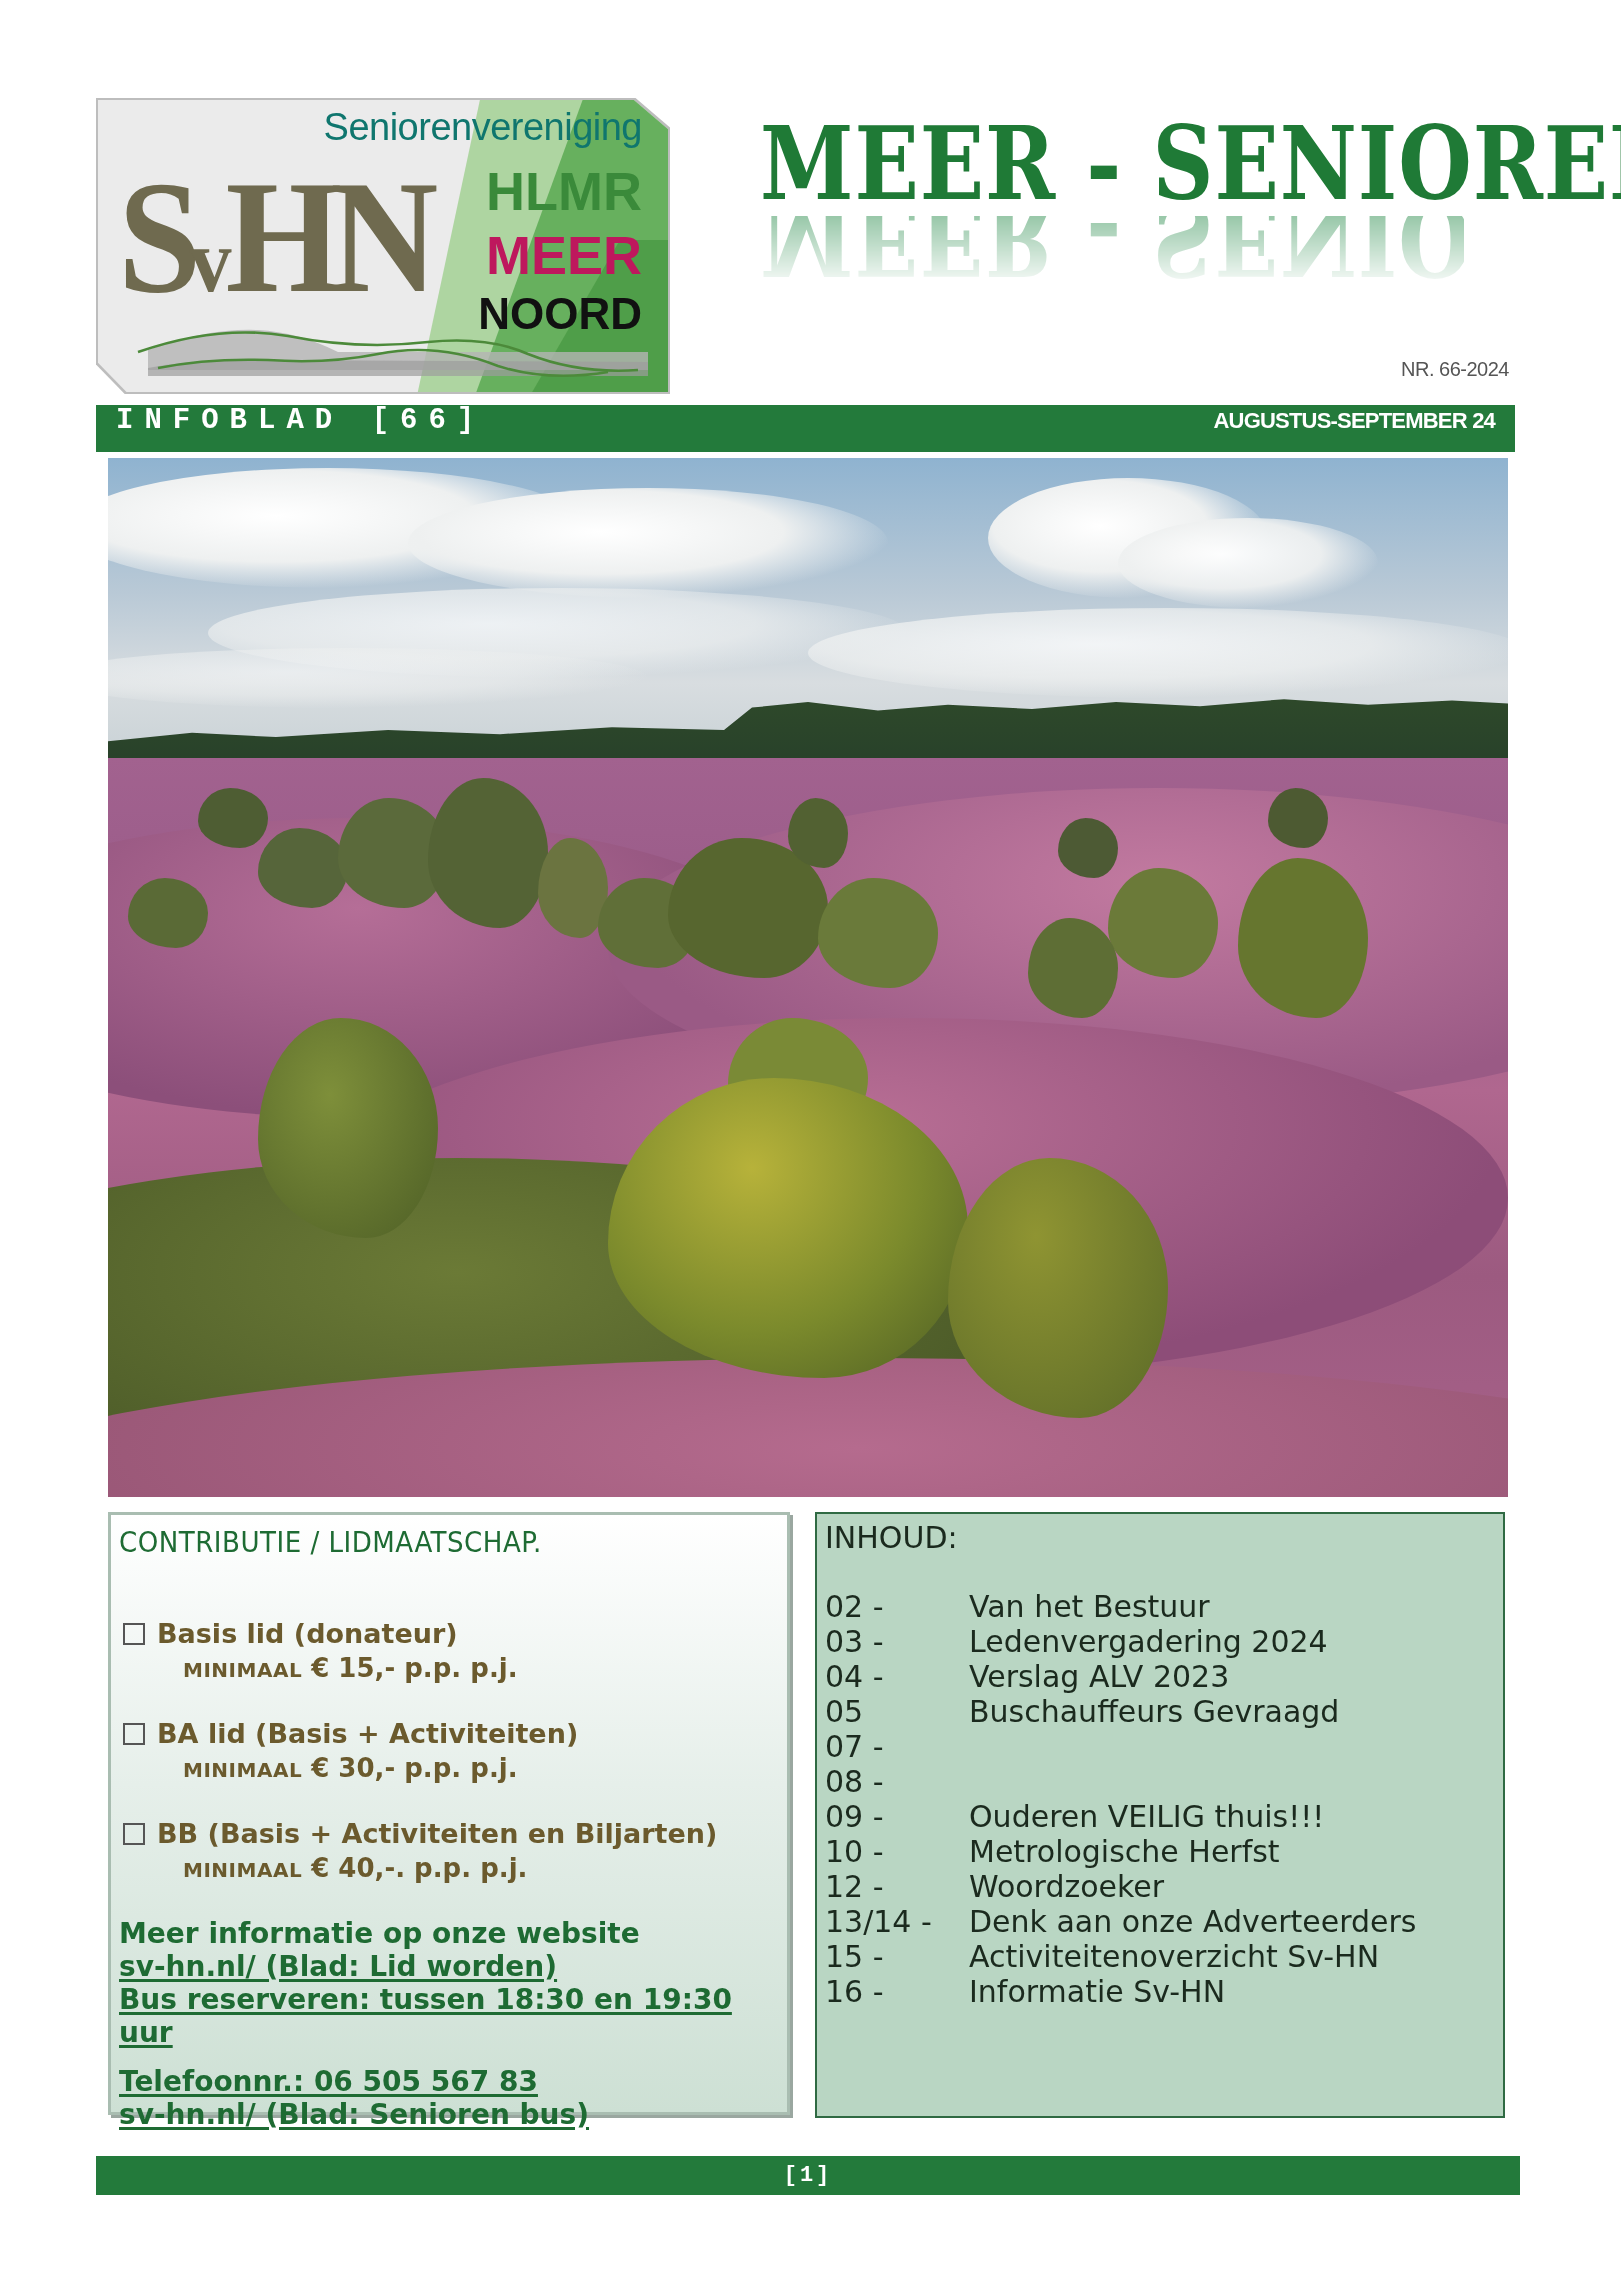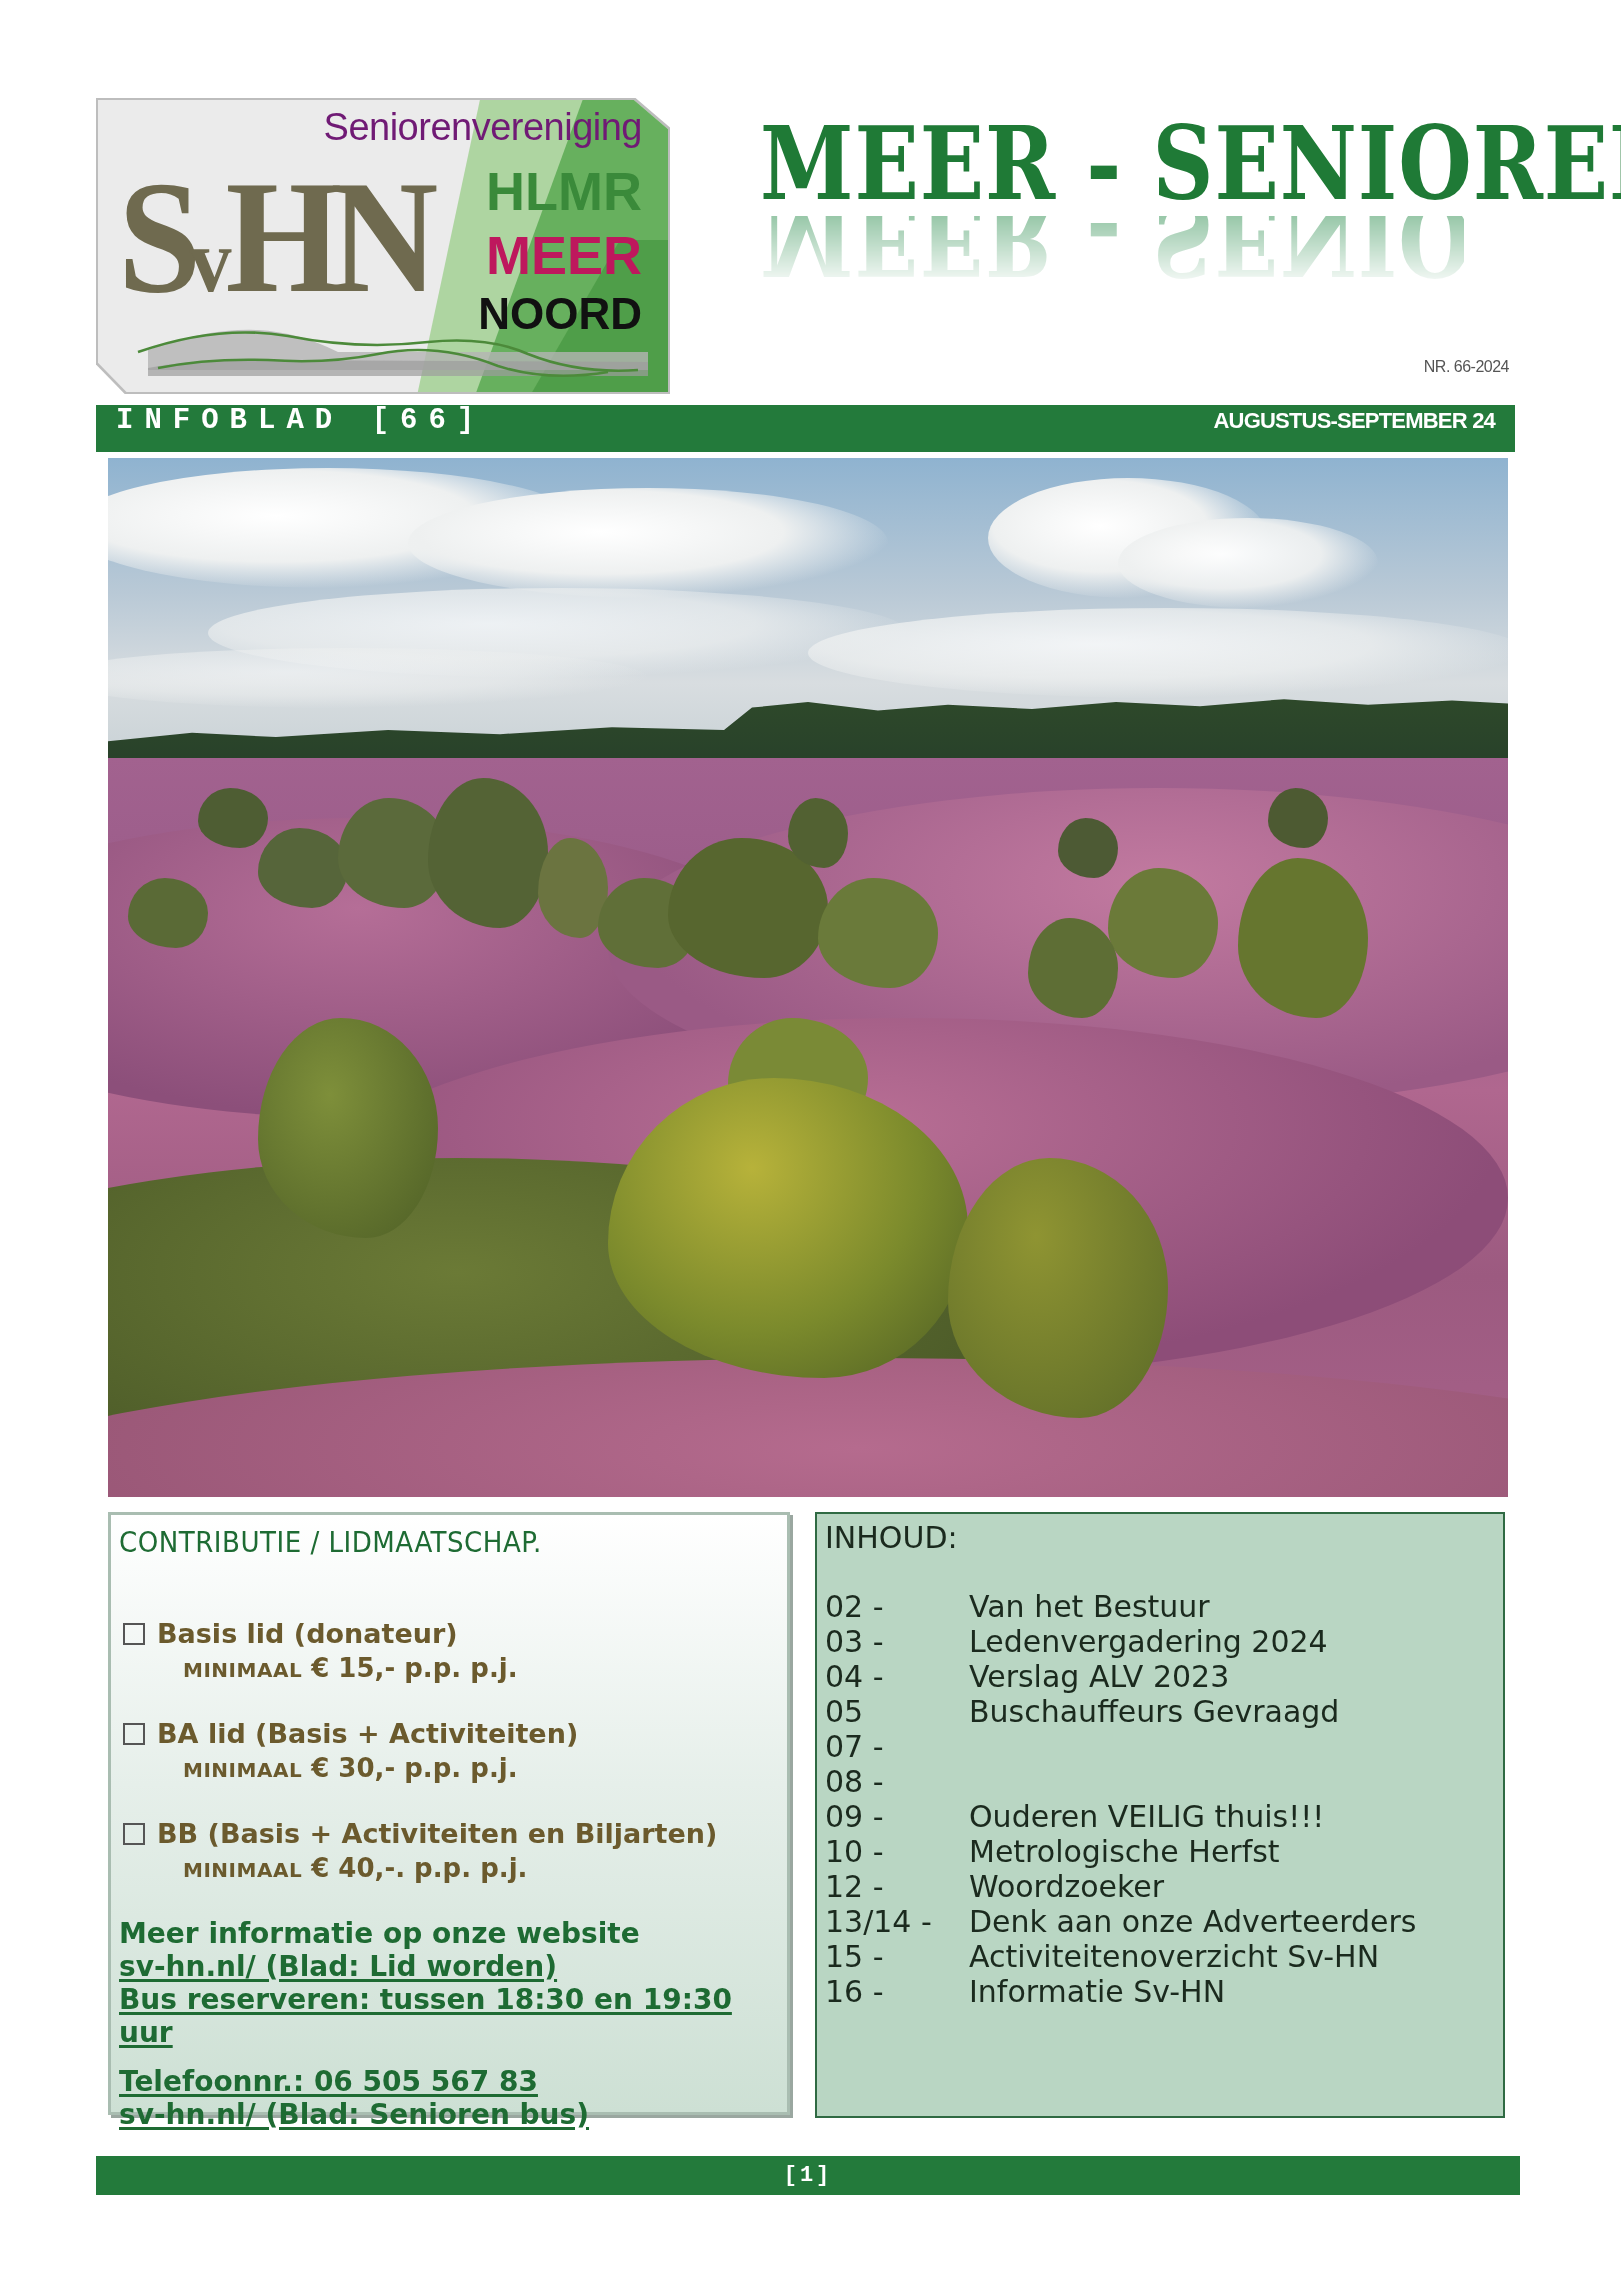--- a/index.html
+++ b/index.html
@@ -13,21 +13,21 @@
     overflow: hidden;
   }
   .logo-border {
     position: absolute; left: 96px; top: 98px; width: 574px; height: 296px;
     background: #bdbdbd;
     clip-path: polygon(0 0, 94% 0, 100% 10%, 100% 100%, 5% 100%, 0 90%);
   }
   .logo .green-a { position: absolute; left: 350px; top: 0; width: 260px; height: 300px; background: #9fcf8f; transform: skewX(-12deg); opacity: .8; }
   .logo .green-b { position: absolute; left: 430px; top: 0; width: 200px; height: 300px; background: #5aa952; transform: skewX(-20deg); opacity: .85; }
   .logo .green-c { position: absolute; left: 470px; top: 140px; width: 150px; height: 180px; background: #4a9a43; transform: skewX(-30deg); opacity: .8; }
-  .logo-tagline { position: absolute; right: 26px; top: 6px; font-family: "Liberation Sans", sans-serif; font-size: 38px; color: #701a75; letter-spacing: -0.5px; }
+  .logo-tagline { position: absolute; right: 26px; top: 6px; font-family: "Liberation Sans", sans-serif; font-size: 38px; color: #0f766e; letter-spacing: -0.5px; }
   .logo-mark { position: absolute; left: 20px; top: 55px; font-family: "Liberation Serif", serif; font-weight: bold; font-size: 150px; color: #6f6a4f; line-height: 1; letter-spacing: -12px; transform: scaleY(1.08); transform-origin: top left; }
   .logo-mark .v { font-size: 84px; letter-spacing: -6px; }
   .logo-line { position: absolute; right: 26px; font-family: "Liberation Sans", sans-serif; font-weight: bold; line-height: 1; }
   .logo-hlmr { top: 64px; font-size: 54px; color: #3a8a3a; }
   .logo-meer { top: 128px; font-size: 54px; color: #be185d; }
   .logo-noord { top: 192px; font-size: 44px; color: #111111; }
   .logo-waves { position: absolute; left: 30px; top: 210px; width: 520px; height: 70px; }
 
   
   .masthead { position: absolute; left: 712px; top: 112px; width: 800px; height: 200px; }
@@ -40,21 +40,21 @@
   .masthead-reflection {
     position: absolute; left: 0; top: 104px; width: 800px; height: 72px; overflow: hidden;
   }
   .masthead-reflection span {
     display: block; text-align: center; font-family: "DejaVu Serif", serif; font-weight: bold; font-size: 96px; line-height: 100px;
     color: #5ea878; letter-spacing: 1px; white-space: nowrap;
     transform: scaleX(0.88) scaleY(-1.05); transform-origin: center 50px; margin-top: -28px;
     -webkit-mask-image: linear-gradient(to top, rgba(0,0,0,.9), rgba(0,0,0,0));
     mask-image: linear-gradient(to top, rgba(0,0,0,.9), rgba(0,0,0,0));
   }
-  .issue-number { position: absolute; right: 112px; top: 358px; font-family: "Liberation Sans", sans-serif; font-size: 16px; color: #555555; letter-spacing: -0.5px; }
+  .issue-number { position: absolute; right: 112px; top: 358px; font-family: "Liberation Sans", sans-serif; font-size: 20px; color: #555555; letter-spacing: -0.5px; }
 
   
   .info-bar {
     position: absolute; left: 96px; top: 405px; width: 1419px; height: 47px;
     background: #237a3b; color: #ffffff; display: flex; align-items: center; justify-content: space-between;
     box-sizing: border-box; padding: 0 20px 16px 20px;
   }
   .info-bar-left { font-family: "Liberation Mono", monospace; font-weight: bold; font-size: 29px; letter-spacing: 11px; }
   .info-bar-right { font-family: "Liberation Sans", sans-serif; font-weight: bold; font-size: 22px; letter-spacing: -0.8px; }
 

